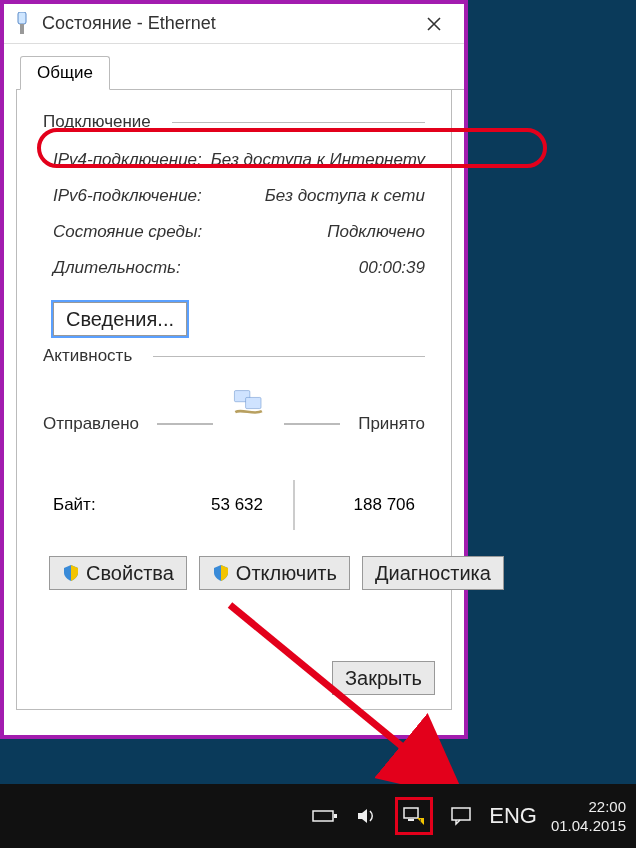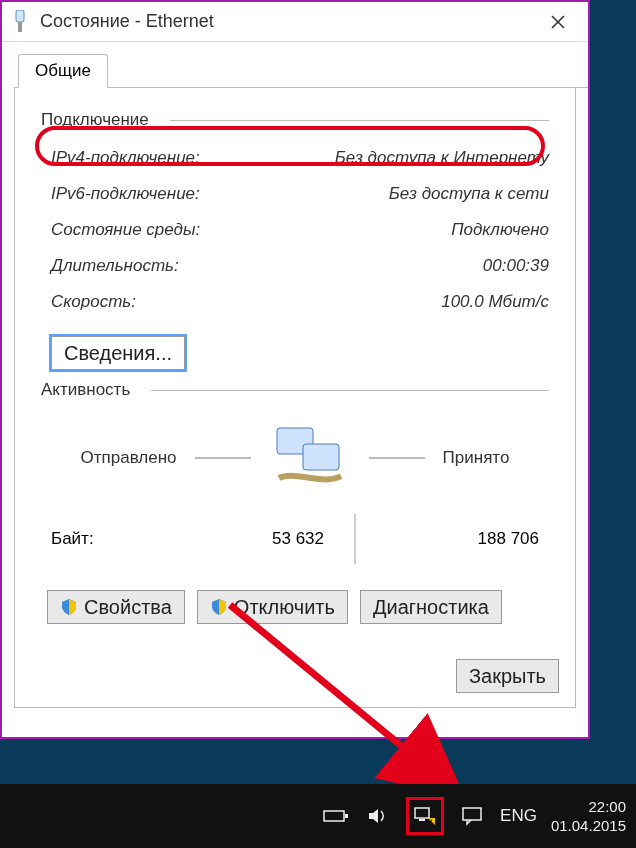--- a/index.html
+++ b/index.html
@@ -8,24 +8,24 @@
       height: 848px;
       font-family: "Segoe UI", Tahoma, sans-serif;
       font-size: 17px;
       background: #0a3a5a;
       position: relative;
       overflow: hidden;
     }
     .window {
       position: absolute;
       left: 0; top: 0;
-      width: 590px;
+      width: 468px;
       height: 739px;
       background: #fff;
-      border: 2px solid #a21caf;
+      border: 4px solid #a21caf;
     }
     .titlebar {
       height: 40px;
       display: flex;
       align-items: center;
       padding: 0 8px;
       background: #fff;
       border-bottom: 1px solid #ddd;
     }
     .title-icon { width: 20px; height: 24px; margin-right: 10px; }
@@ -151,24 +151,20 @@
           <span class="k">IPv6-подключение:</span>
           <span class="v">Без доступа к сети</span>
         </div>
         <div class="kv-row">
           <span class="k">Состояние среды:</span>
           <span class="v">Подключено</span>
         </div>
         <div class="kv-row">
           <span class="k">Длительность:</span>
           <span class="v">00:00:39</span>
-        </div>
-        <div class="kv-row">
-          <span class="k">Скорость:</span>
-          <span class="v">100.0 Мбит/с</span>
         </div>
       </div>
       <div class="details-row">
         <button class="btn focus">Сведения...</button>
       </div>
     </div>
 
     <div class="highlight-ring" style="left:20px; top:38px; width:510px; height:40px;"></div>
 
     <div class="groupbox" style="margin-top:6px;">
@@ -256,18 +252,18 @@
         <path d="M15 13 L22 13 L22 20 Z" fill="#f3c400"></path>
         <text x="17.5" y="19" font-size="8" fill="#333">!</text>
       </svg>
   </span>
   <span class="tray-icon">
     <svg width="22" height="20" viewBox="0 0 22 20">
         <rect x="2" y="2" width="18" height="12" stroke="#eee" fill="none" stroke-width="1.5"></rect>
         <path d="M6 14 L6 18 L10 14" stroke="#eee" fill="none" stroke-width="1.5"></path>
       </svg>
   </span>
-  <span style="font-size:17px;">ENG</span>
+  <span style="font-size:22px;">ENG</span>
   <div class="clock">
     <div>22:00</div>
     <div>01.04.2015</div>
   </div>
 </div>
 
 </body></html>

